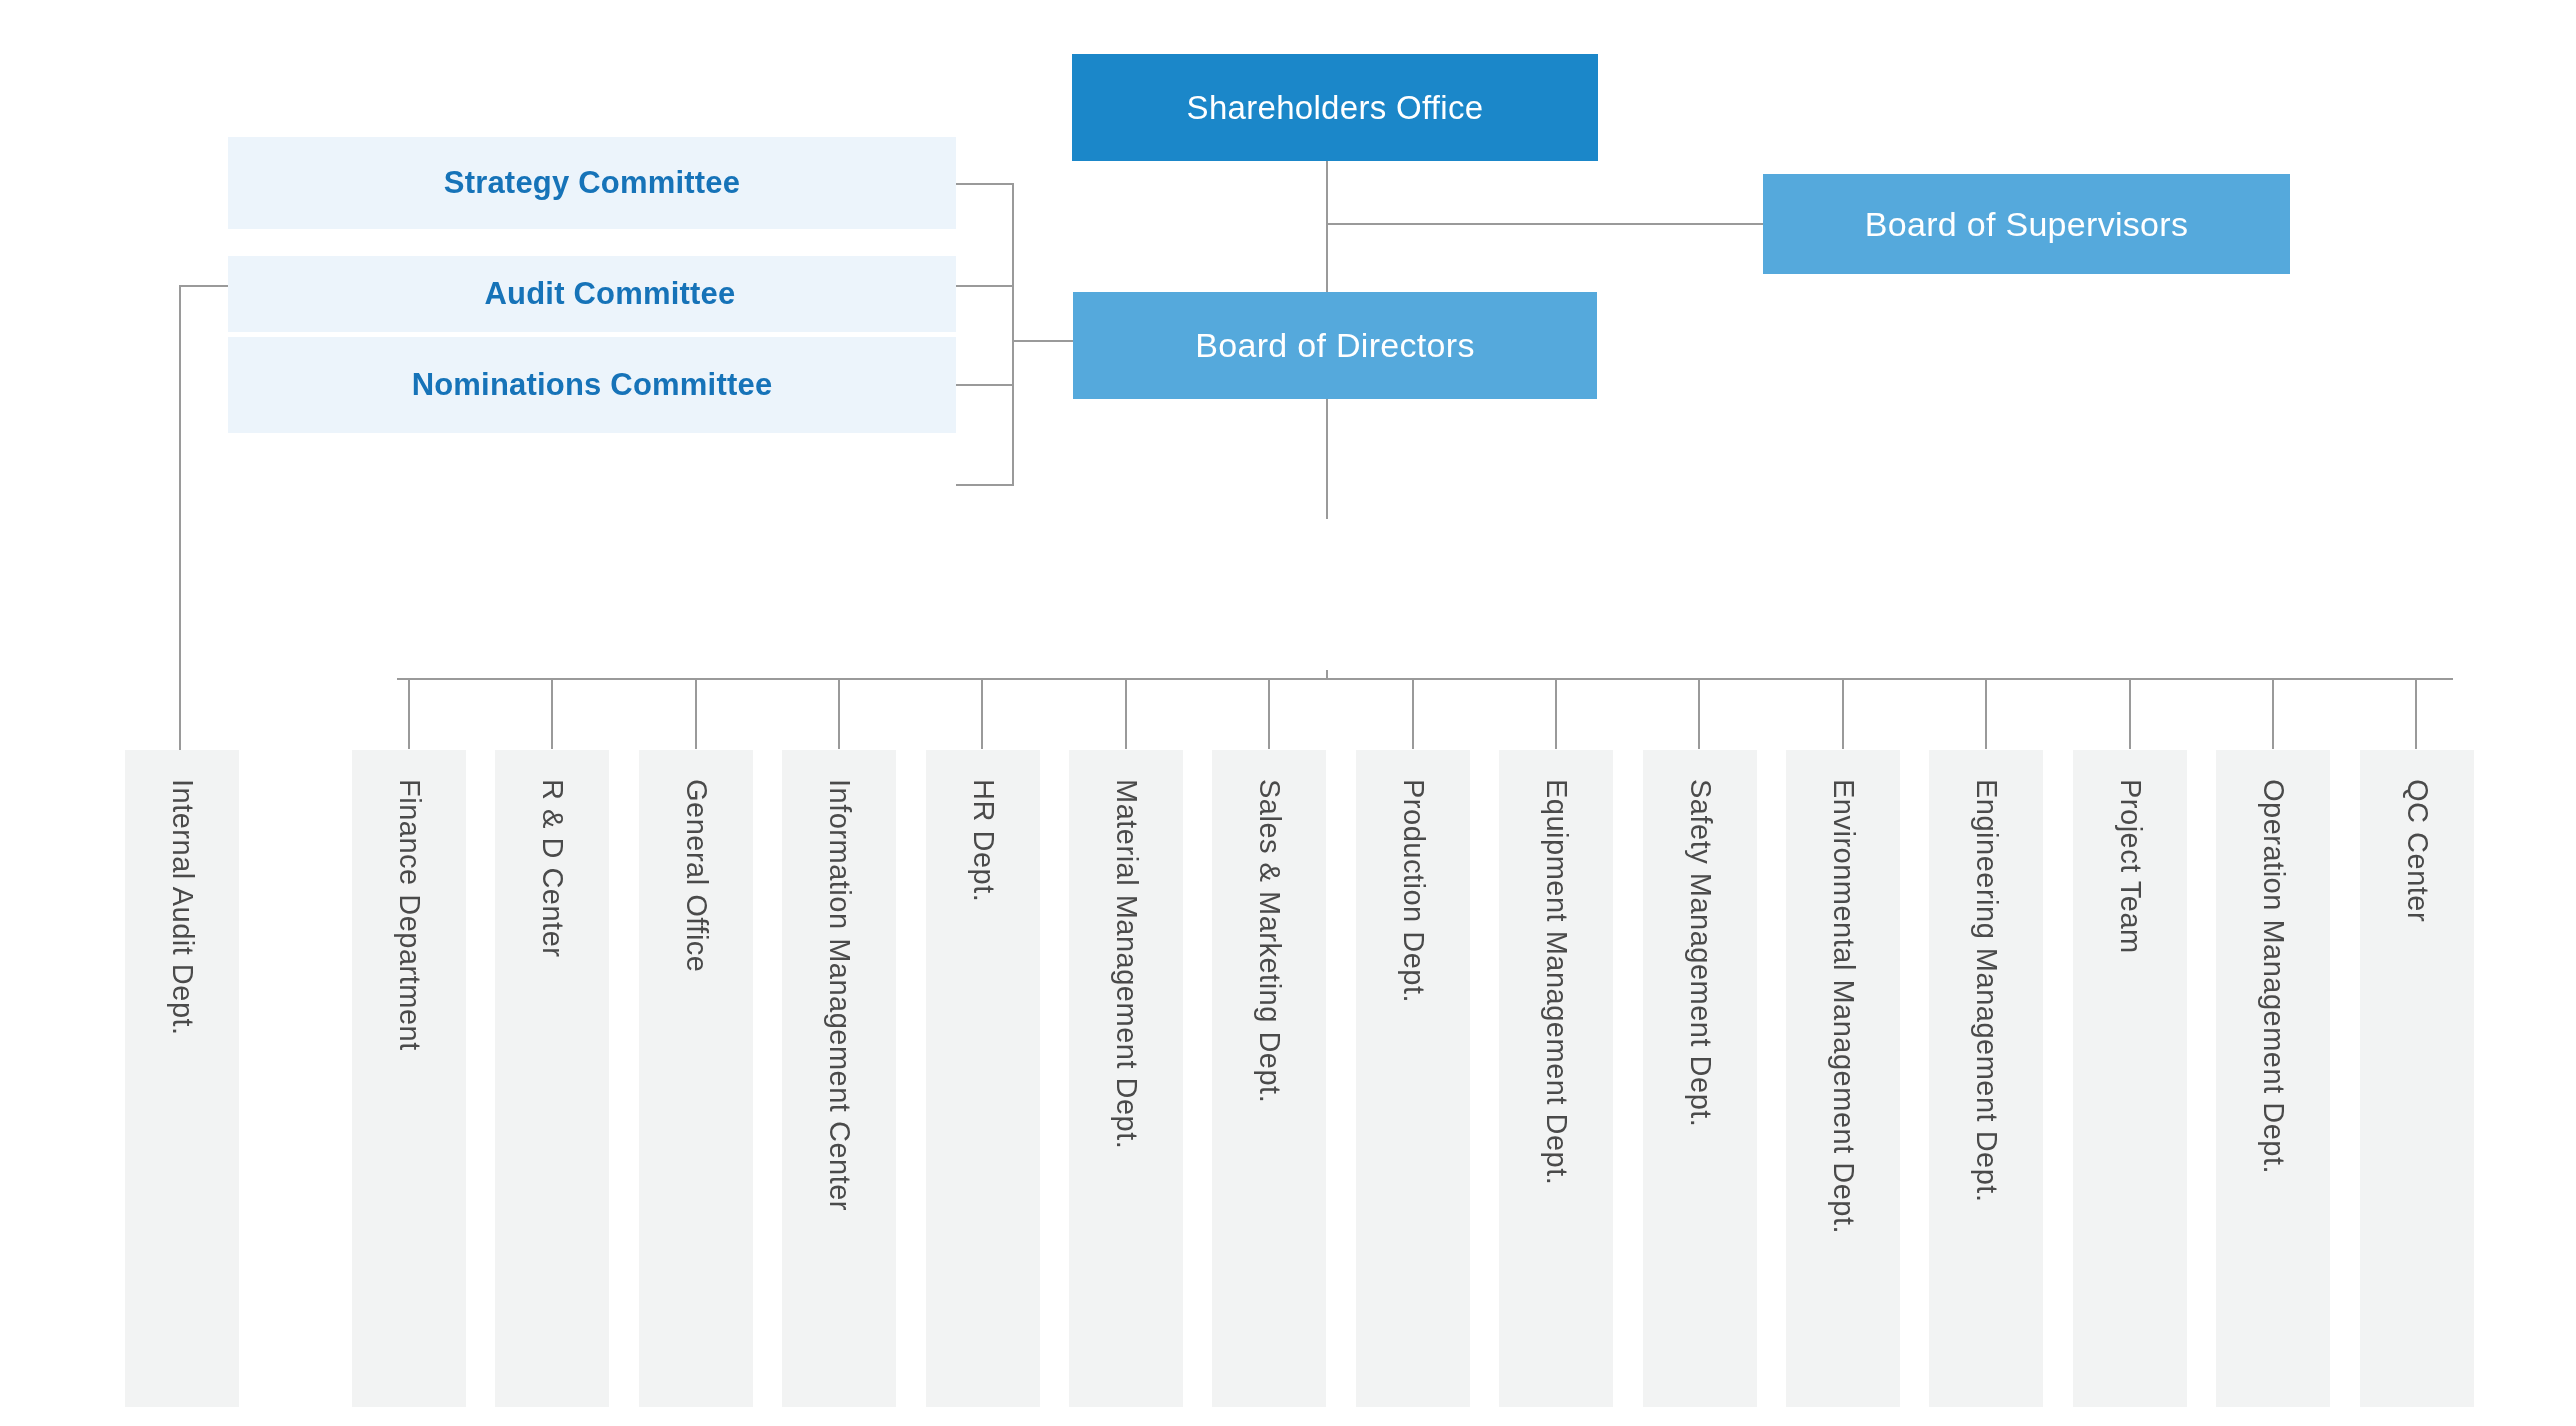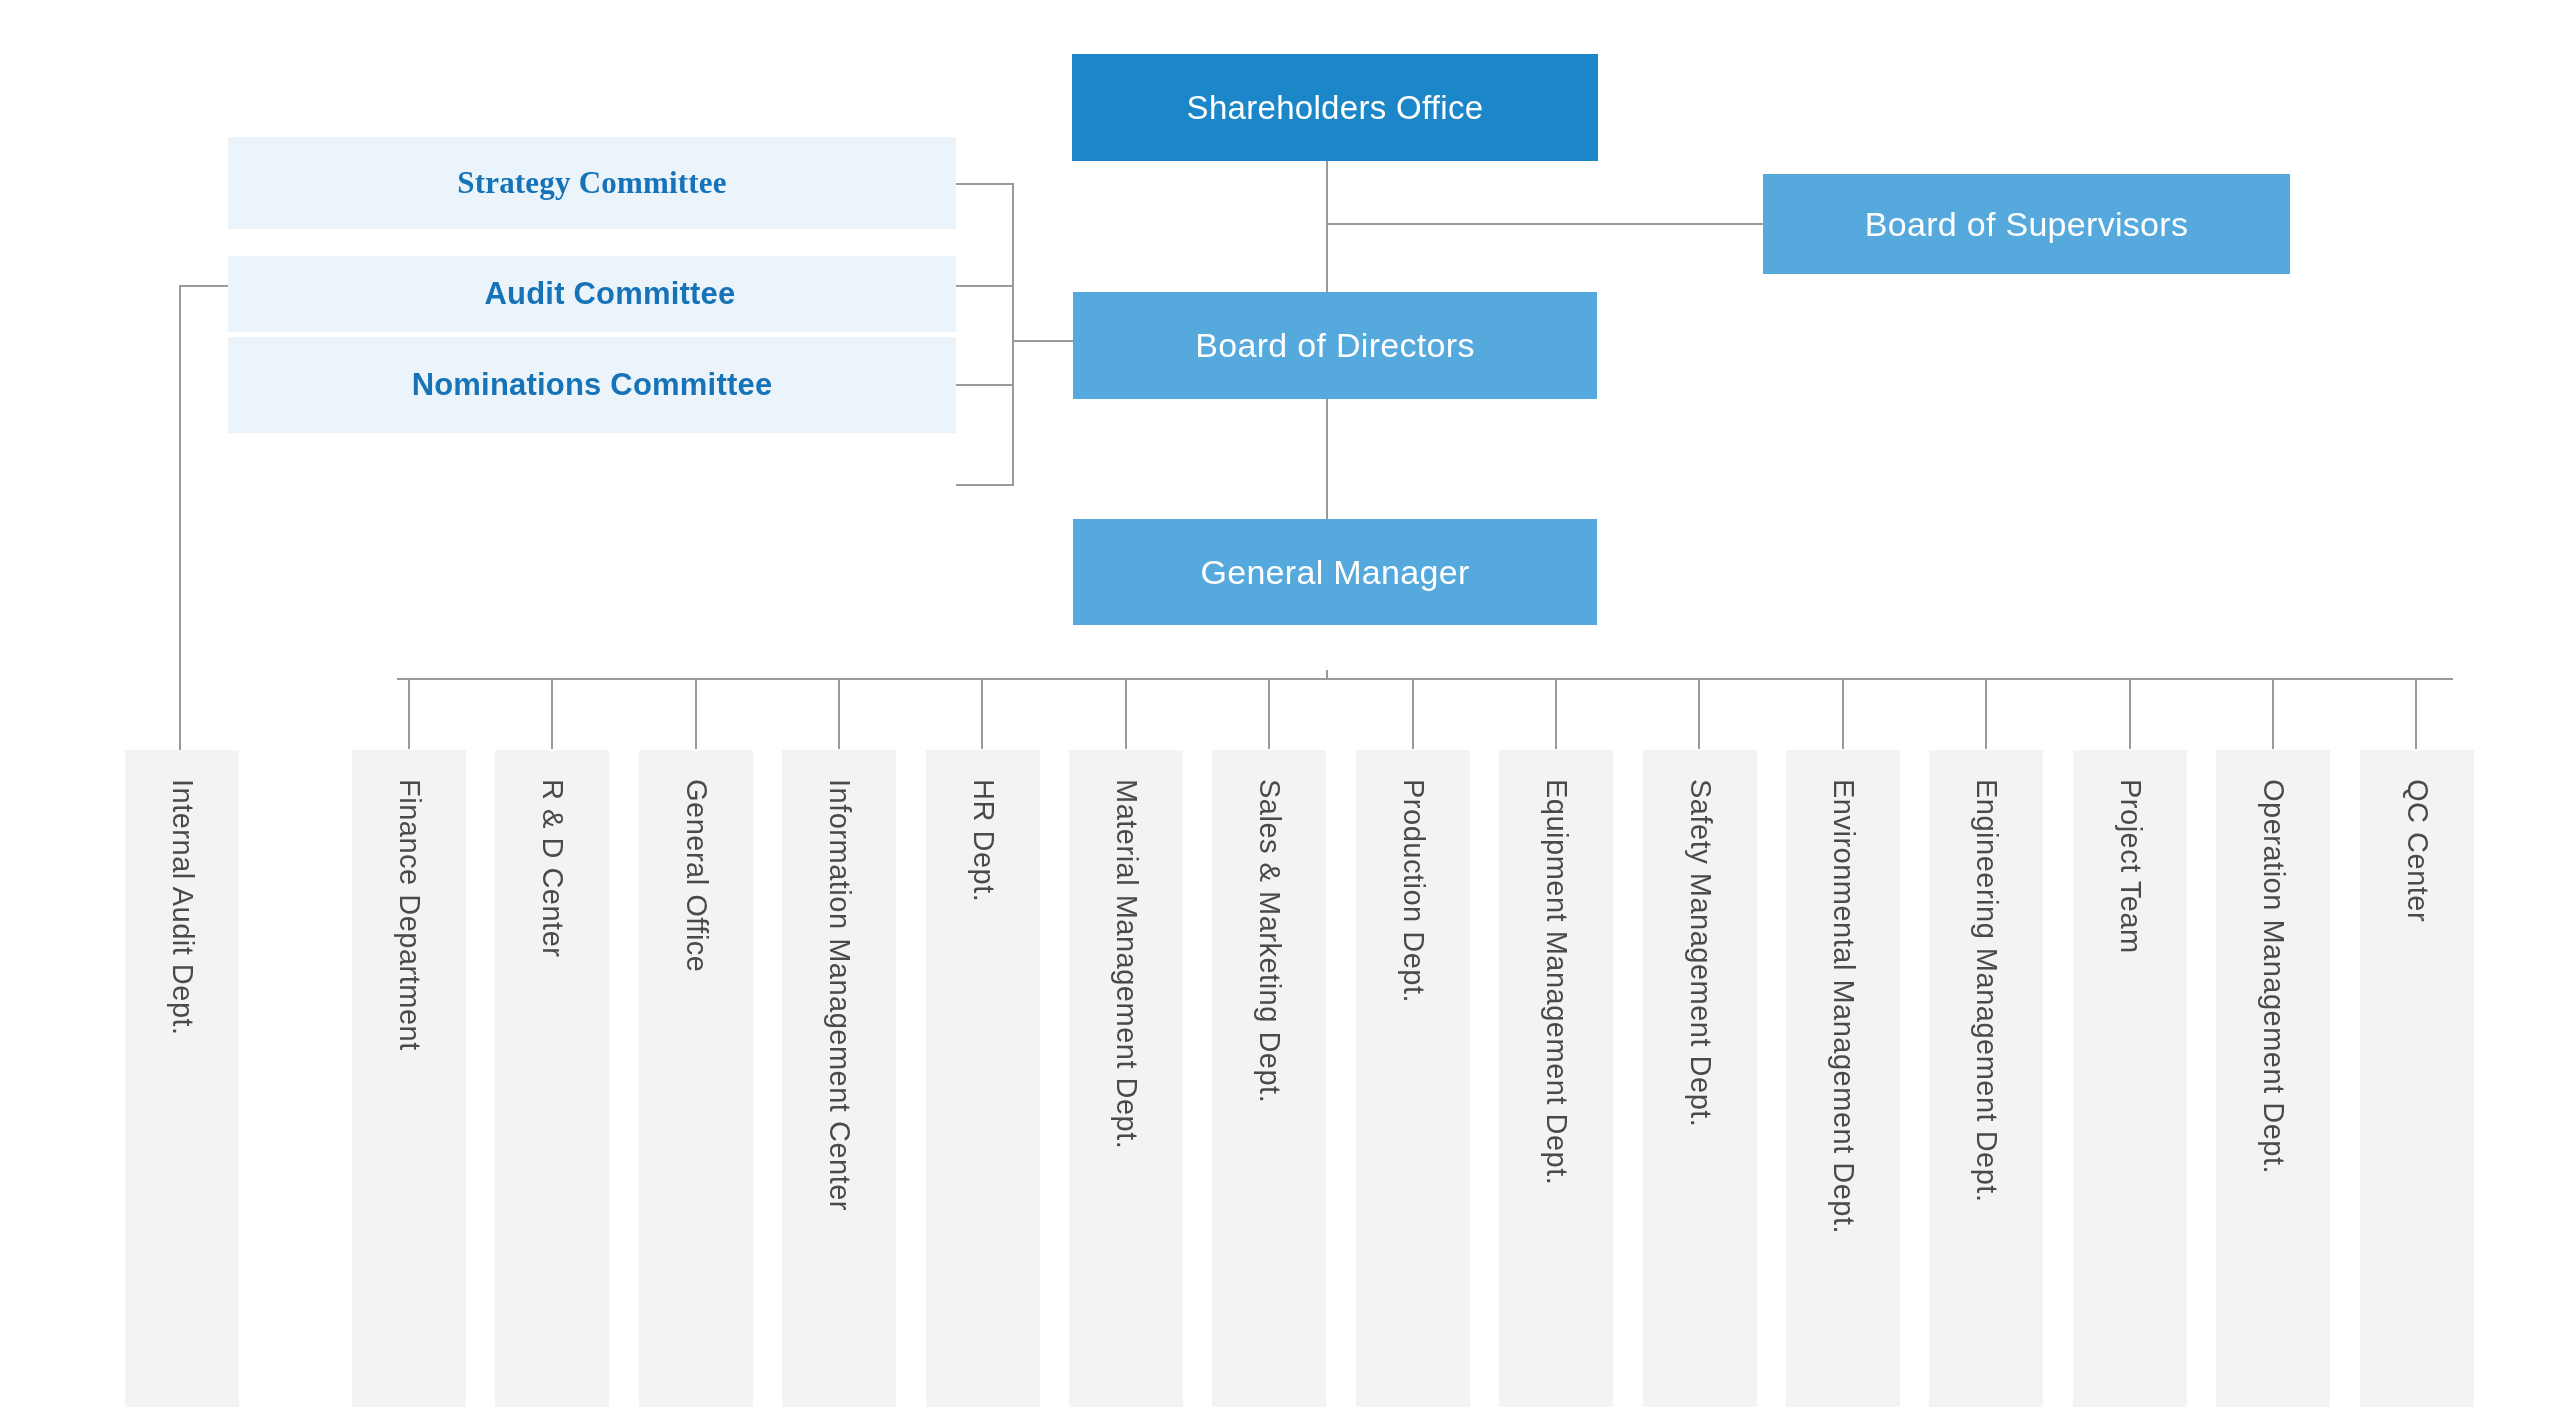--- a/index.html
+++ b/index.html
@@ -83,25 +83,22 @@
   </div>
 
   <div class="node node-mid" style="left:1763px;top:174px;width:527px;height:100px;">
     <span>Board of Supervisors</span>
   </div>
 
   <div class="node node-mid" style="left:1073px;top:292px;width:524px;height:107px;">
     <span>Board of Directors</span>
   </div>
 
-  <div class="node node-mid" style="left:1073px;top:519px;width:524px;height:106px;">
-    <span>General Manager</span>
-  </div>
 
-  <div class="node node-light" style="left:228px;top:137px;width:728px;height:92px;font-family:Liberation Serif, serif;">
+  <div class="node node-light" style="left:228px;top:137px;width:728px;height:92px;">
     <span>Strategy Committee</span>
   </div>
   <div class="node node-light" style="left:228px;top:256px;width:728px;height:76px;padding-left:36px;">
     <span>Audit Committee</span>
   </div>
   <div class="node node-light" style="left:228px;top:337px;width:728px;height:96px;">
     <span>Nominations Committee</span>
   </div>
 
   <div class="dept" style="left:125px;top:750px;width:114px;height:657px;">

